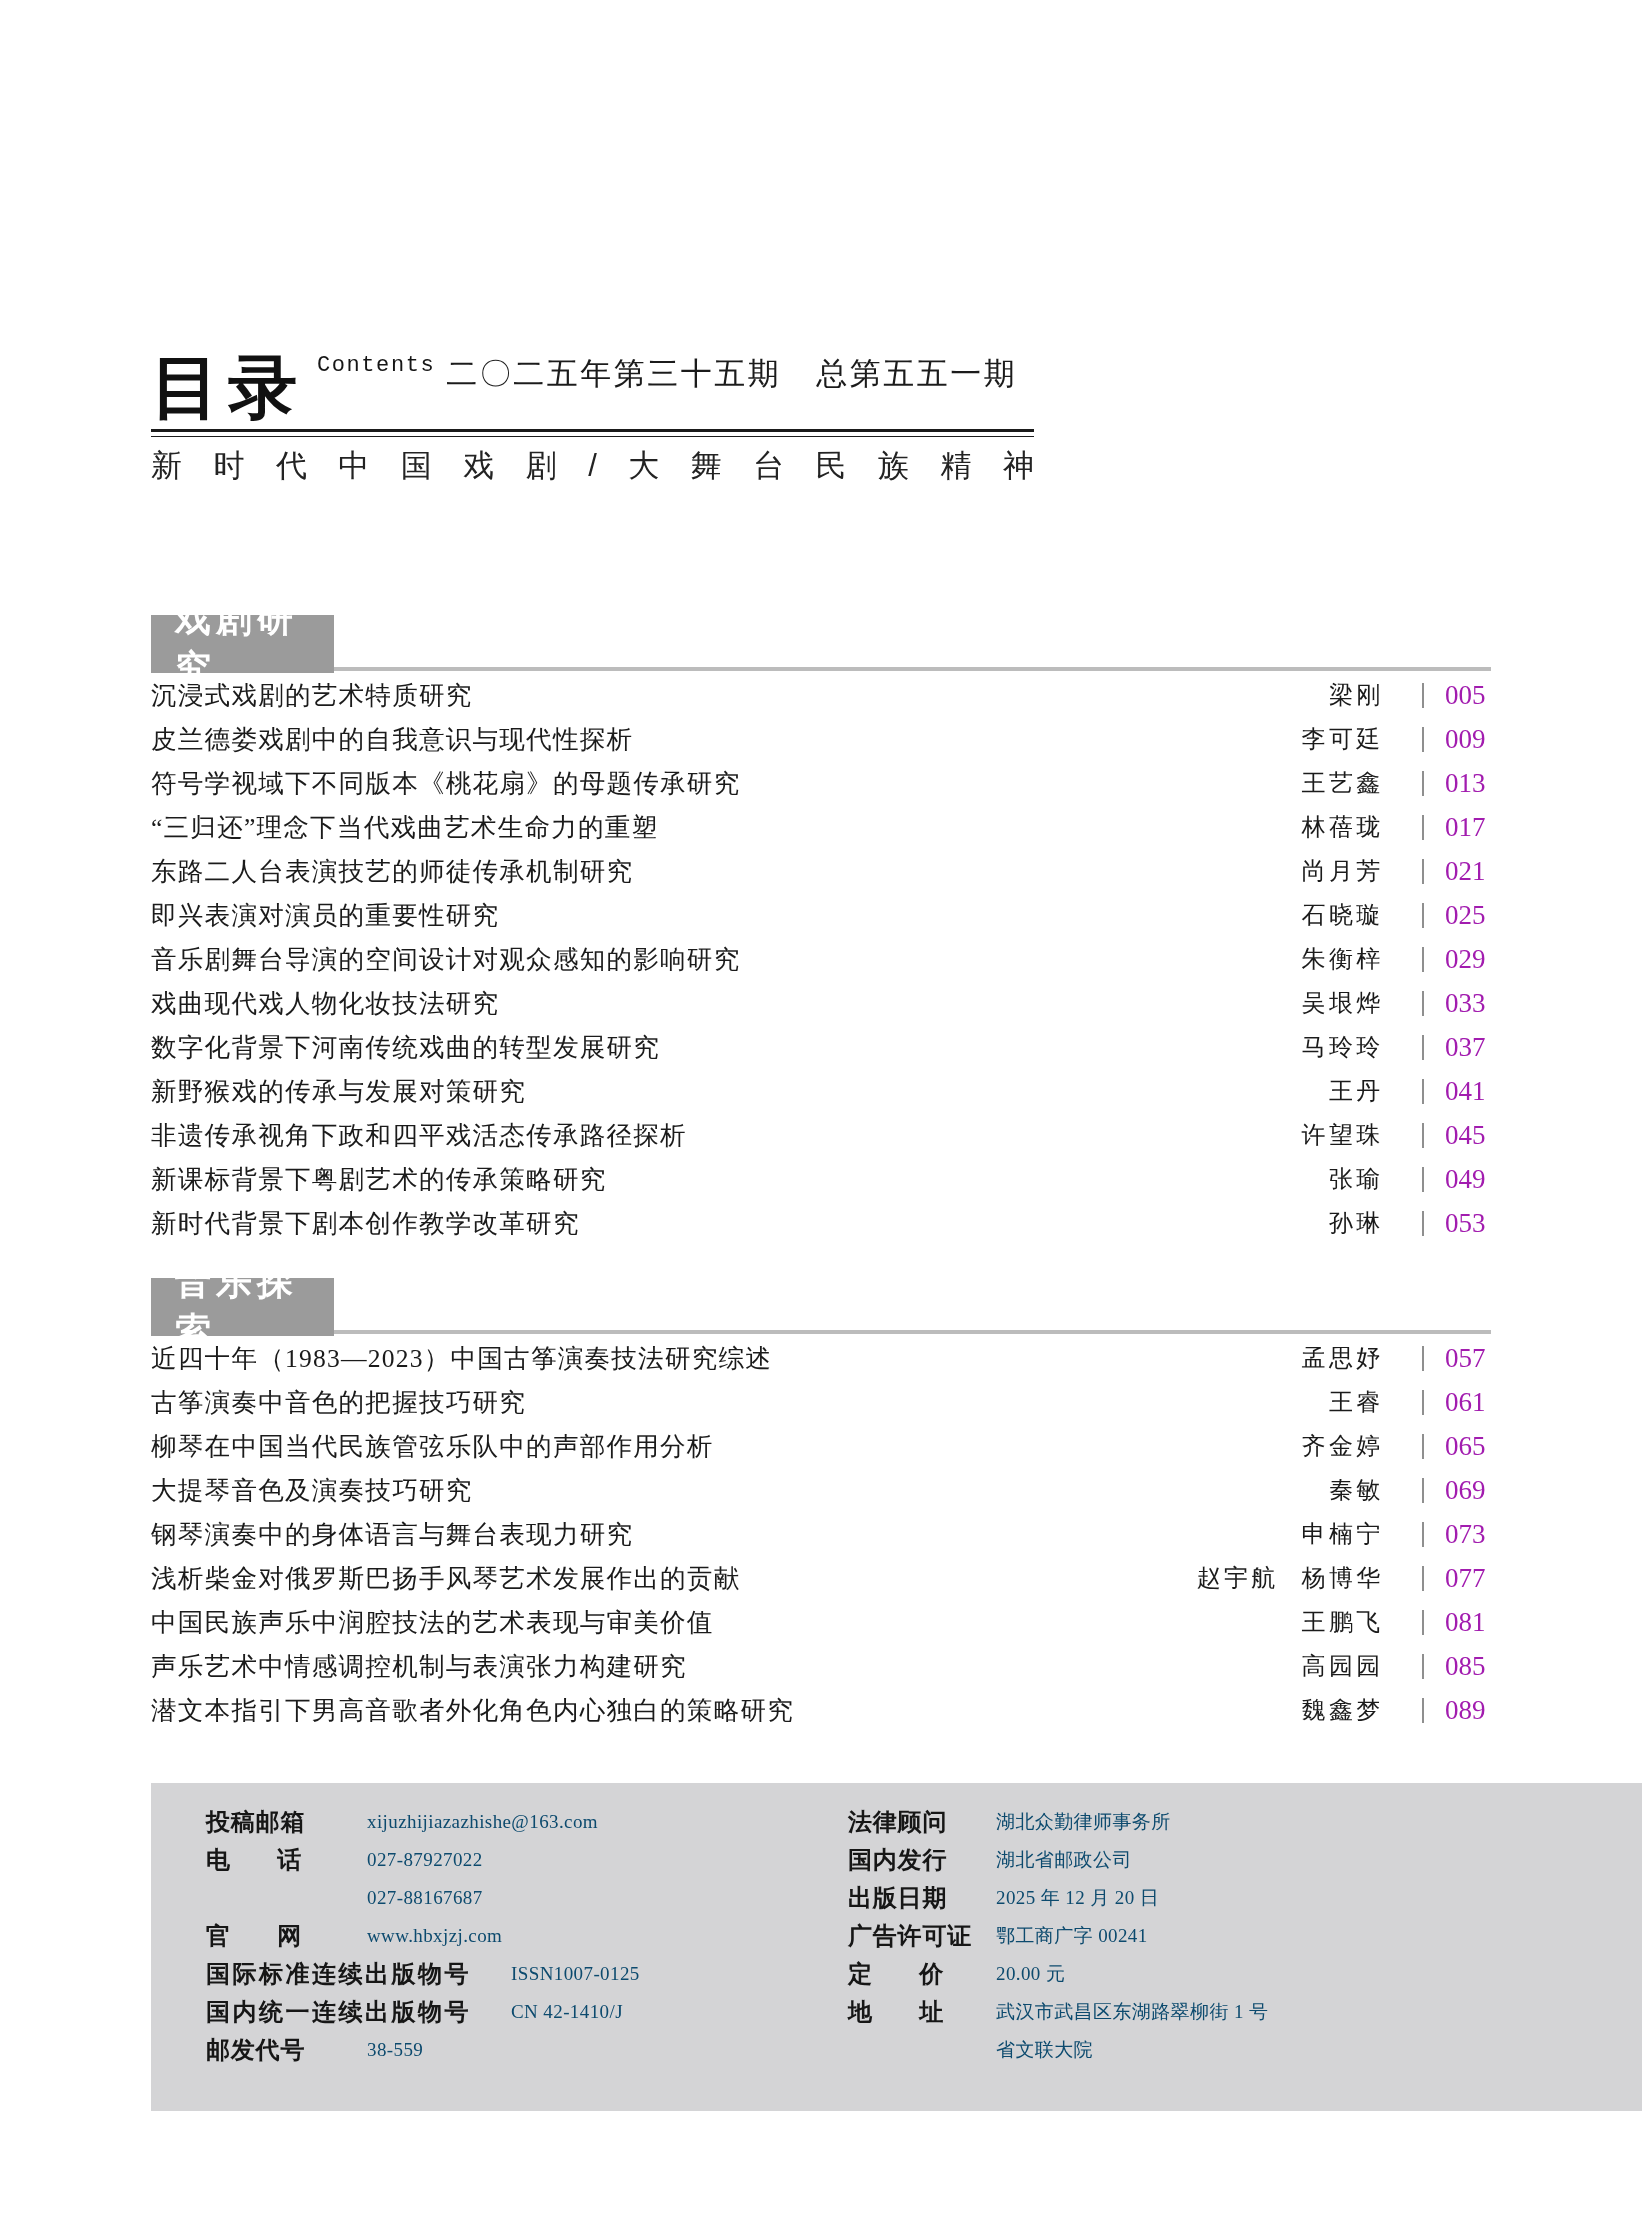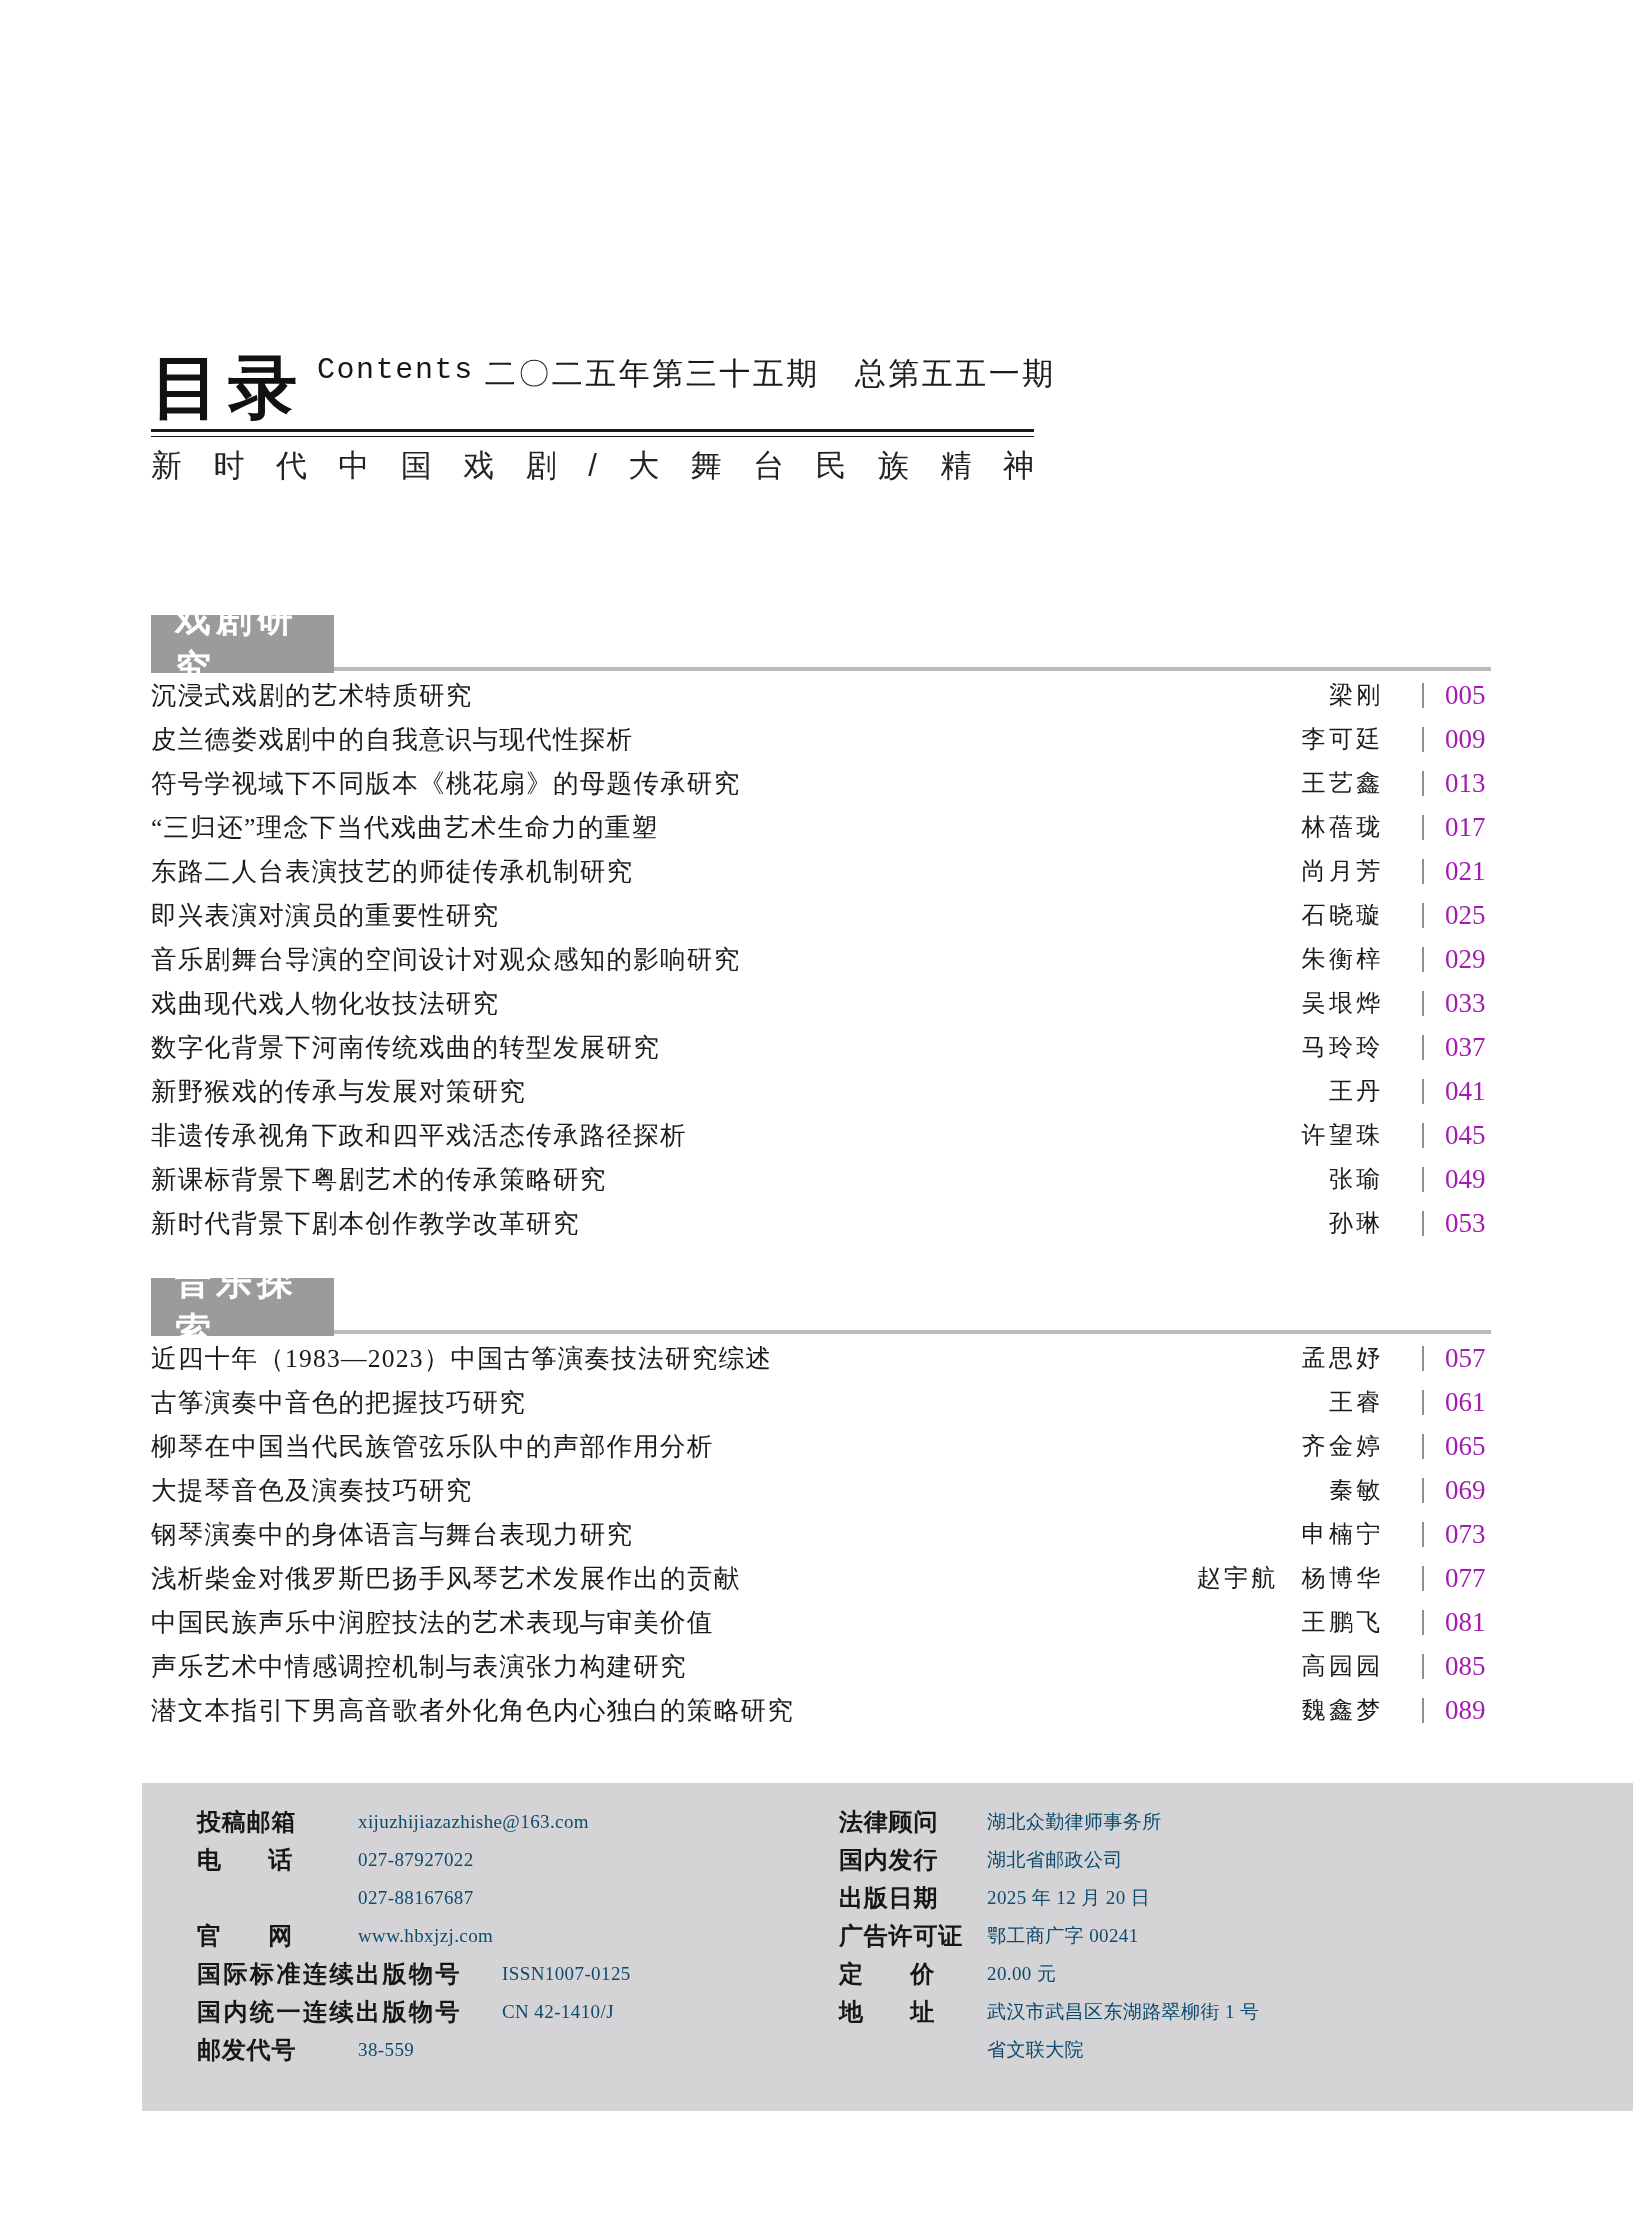--- a/index.html
+++ b/index.html
@@ -16,21 +16,21 @@
     position:absolute;left:151px;top:353px;
     display:flex;align-items:flex-start;white-space:nowrap;
   }
   .title-cn{
     font-family:"Liberation Sans","DejaVu Sans",sans-serif;
     font-weight:900;font-size:69px;line-height:1.02;
     letter-spacing:8.2px;color:#111;
   }
   .title-en{
     font-family:"Liberation Mono","DejaVu Sans Mono",monospace;
-    font-size:30px;letter-spacing:1.6px;margin-left:11.5px;margin-bottom:6.6px;color:#161616;
+    font-size:22px;letter-spacing:1.6px;margin-left:11.5px;margin-bottom:6.6px;color:#161616;
   }
   .issue-txt{font-size:31px;margin-left:11px;margin-bottom:8.2px;letter-spacing:2.5px;}
   .volume-txt{font-size:31px;margin-left:35px;margin-bottom:8.2px;letter-spacing:2.5px;}
   .hdr-rule{
     position:absolute;left:151px;top:429px;width:883px;height:4.1px;
     border-top:3.3px solid #1b1b1b;border-bottom:1.6px solid #1b1b1b;
     box-sizing:content-box;
   }
   .subtitle{
     position:absolute;left:151px;top:449px;width:883px;
@@ -59,21 +59,21 @@
   }
   .rauthors{display:flex;gap:23px;margin-right:38px;}
   .rauthor{font-size:24px;letter-spacing:3.3px;white-space:nowrap;color:#1b1b1b;}
   .rbar{width:2.5px;height:25px;background:#8f8f8f;flex:0 0 auto;}
   .rpage{
     width:46px;margin-left:21px;font-size:27px;text-align:left;
     font-family:"Liberation Serif","DejaVu Serif",serif;color:#a21caf;
   }
   
   .footer{
-    position:absolute;left:142px;top:1783px;width:1491px;height:328px;
+    position:absolute;left:151px;top:1783px;width:1491px;height:328px;
     background:#d4d4d6;
   }
   .fcol{position:absolute;top:20px;}
   .fcol.left{left:55px;width:610px;}
   .fcol.right{left:697px;width:742px;}
   .frow{display:flex;align-items:center;height:38px;}
   .flbl{
     font-family:"Liberation Sans","DejaVu Sans",sans-serif;
     font-weight:700;font-size:24px;letter-spacing:0.8px;
     flex:0 0 auto;white-space:nowrap;color:#161616;

